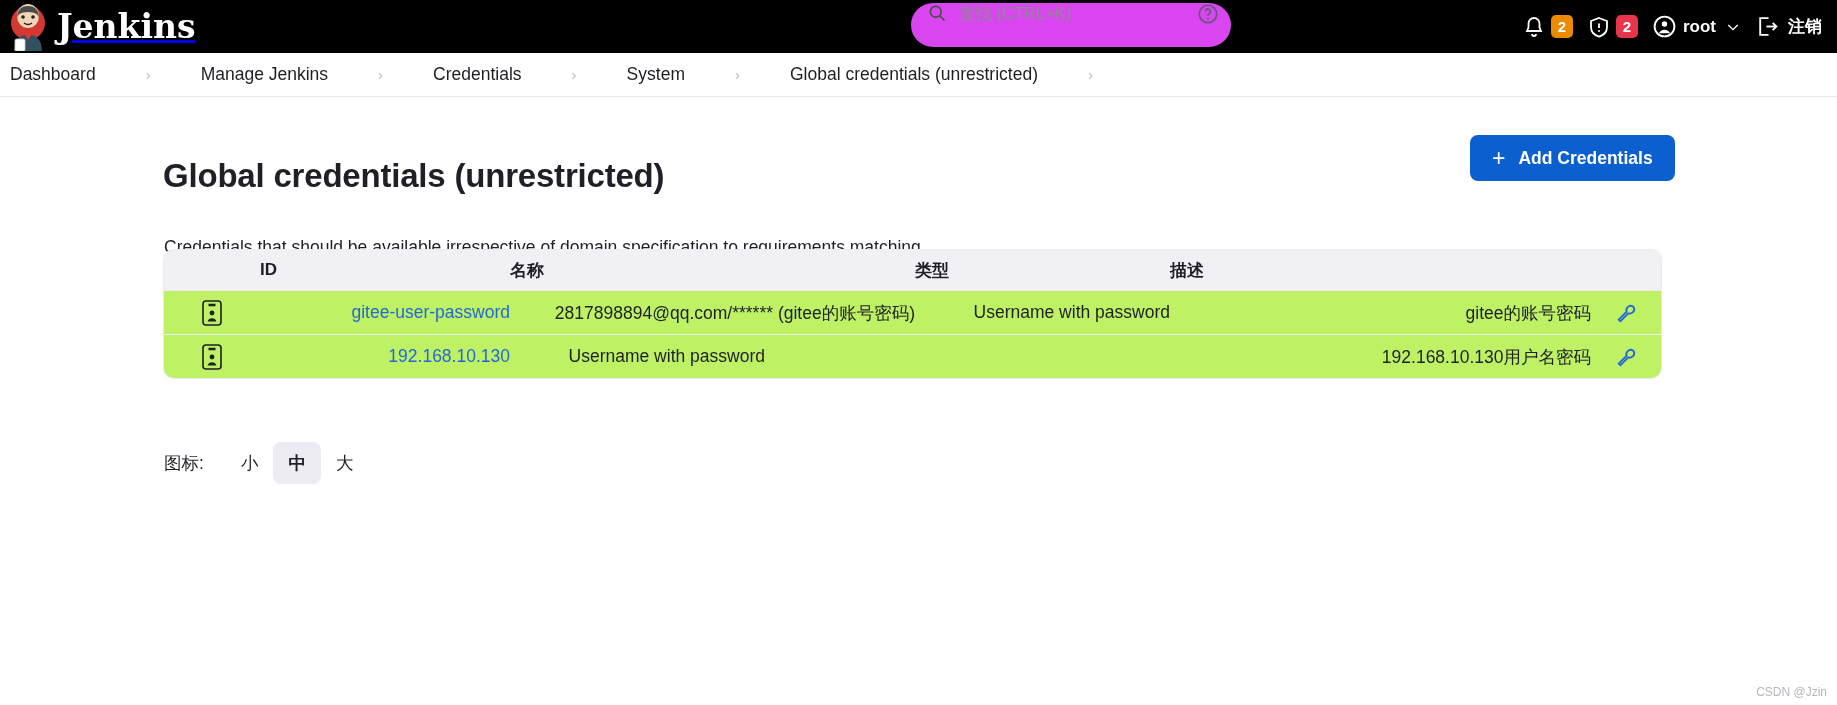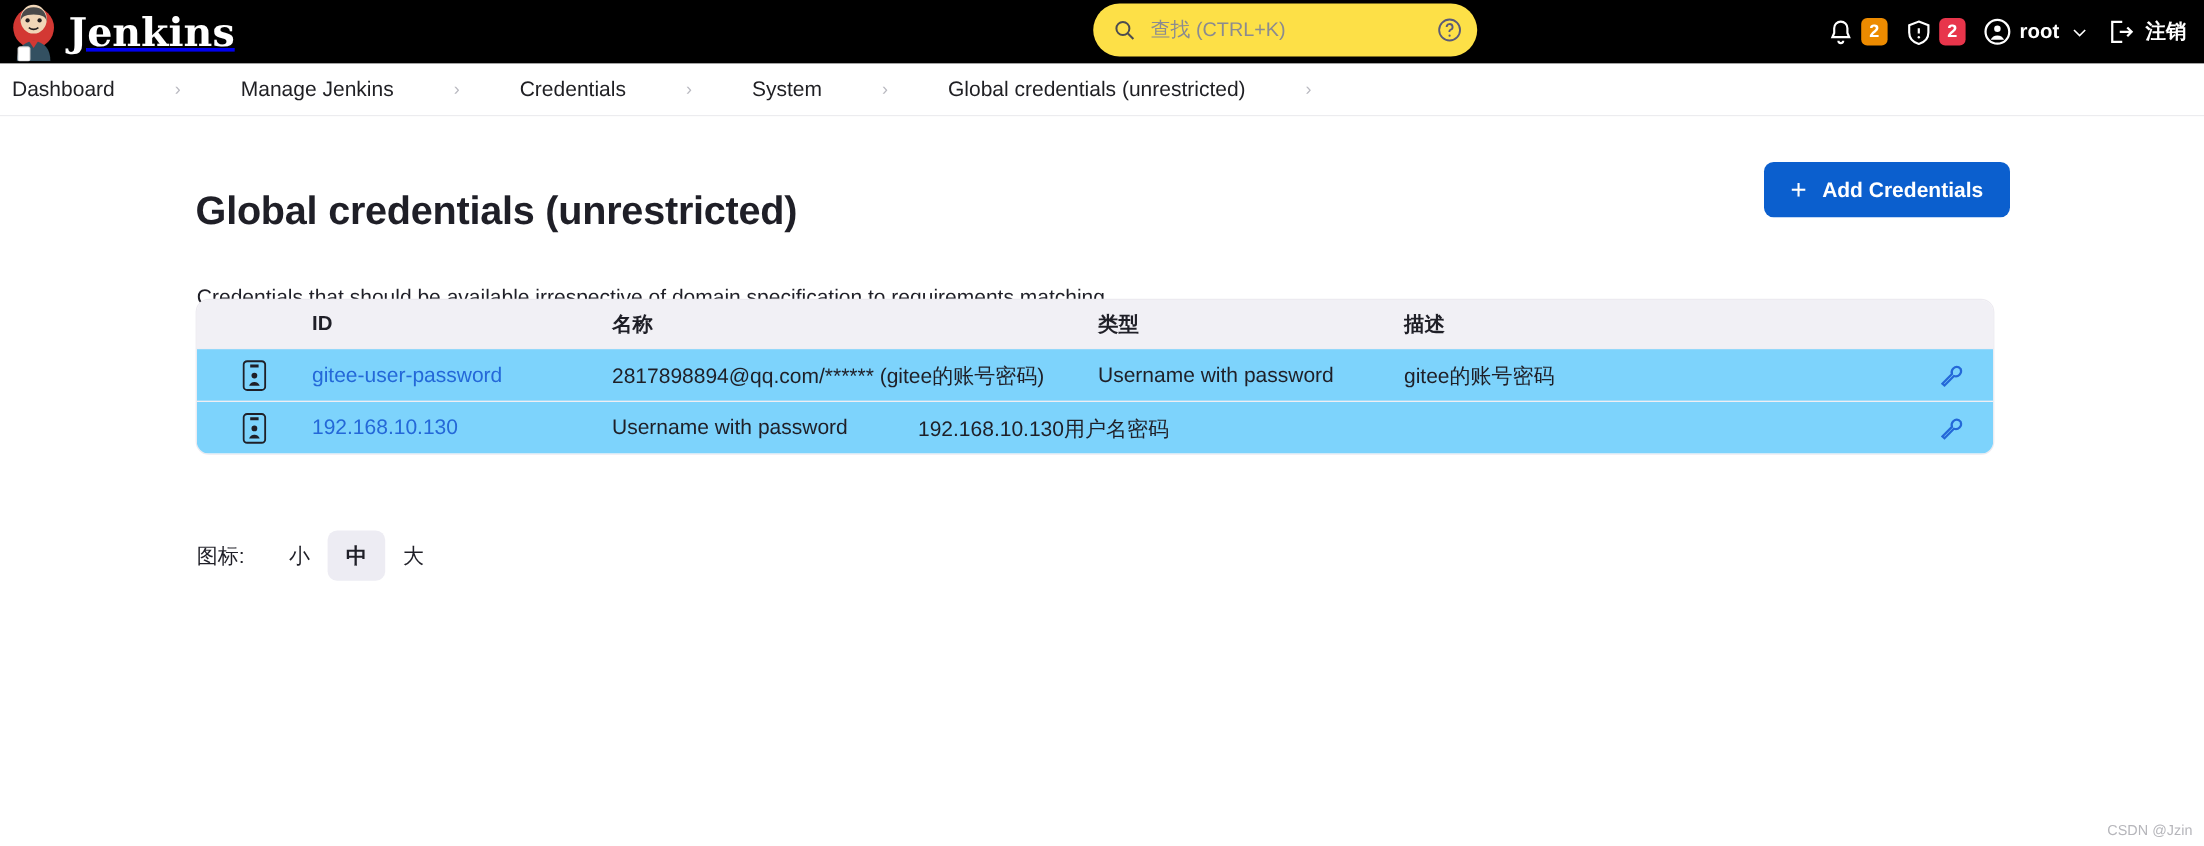--- a/index.html
+++ b/index.html
@@ -29,23 +29,23 @@
     font-family: "DejaVu Serif", "Liberation Serif", serif;
     font-weight: bold;
     font-size: 33px;
     letter-spacing: 0px;
     margin-left: 7px;
   }
 
   .searchwrap {
     position: absolute; left: 911px; top: 3px;
     width: 320px; height: 44px;
-    background: #fde047;
+    background: #d946ef;
     border-radius: 22px;
-    display: flex; align-items: center;
+    display: flex; align-items: flex-start;
     padding: 0 12px 0 16px;
   }
   .search-icon { width: 20px; height: 20px; flex: none; color: #4c4c50; }
   .search-input {
     border: 0; outline: 0; flex: 1;
     font-family: "Liberation Sans", sans-serif;
     font-size: 16.5px;
     color: #1f1f23;
     margin-left: 10px;
     background: transparent;
@@ -144,23 +144,24 @@
   }
   .thead {
     display: flex; align-items: center;
     height: 40px;
     background: #f1f0f5;
     font-size: 17px; font-weight: bold; color: #1f1f27;
   }
   .trow {
     display: flex; align-items: center;
     height: 44px;
-    background: #7dd3fc;
+    background: #bef264;
     font-size: 17.5px; color: #1f1f27;
     border-top: 1px solid #f0eef3;
+    text-align: right;
   }
   .c-icon  { width: 96px; flex: none; display: flex; justify-content: center; align-items: center; }
   .c-id    { width: 250px; flex: none; }
   .c-name  { width: 405px; flex: none; }
   .c-type  { width: 255px; flex: none; }
   .c-desc  { flex: 1; }
   .c-act   { width: 70px; flex: none; display: flex; justify-content: center; align-items: center; }
 
   .cred-link { color: #2468d8; text-decoration: none; font-size: 17.5px; }
   .wrench { color: #2468d8; width: 22px; height: 22px; cursor: pointer; }

